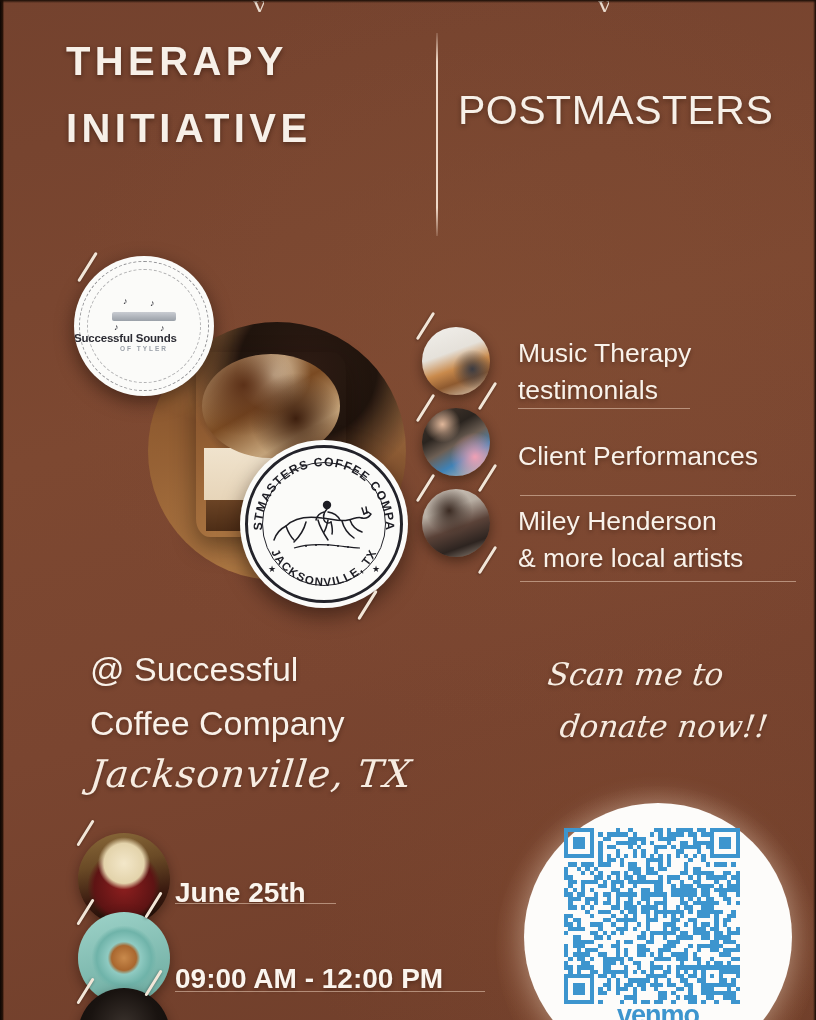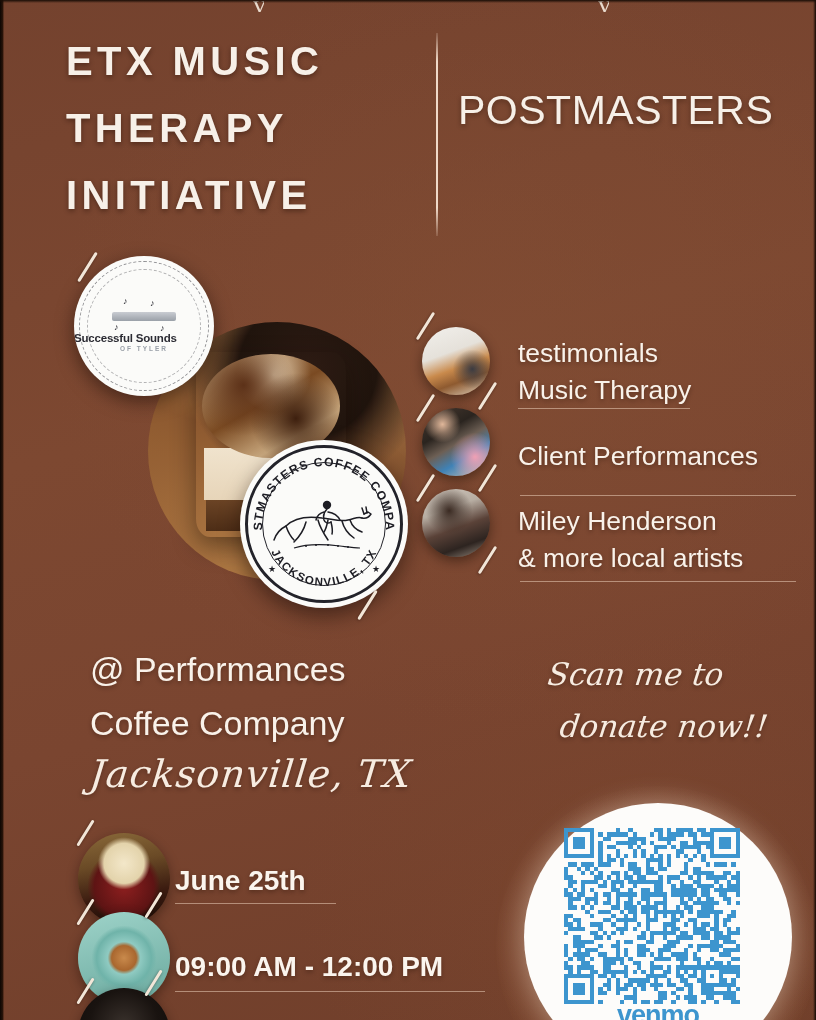--- a/index.html
+++ b/index.html
@@ -128,21 +128,21 @@
       radial-gradient(circle at 50% 33%, #f3e7c9 0%, #e3d3ab 26%, rgba(227,211,171,0) 34%),
       radial-gradient(circle at 50% 58%, #8e1f1f 0%, #5e1414 42%, rgba(94,20,20,0) 52%),
       linear-gradient(170deg,#8a6a3a 0%,#6a4a26 34%,#3b1b10 66%,#180b06 100%);}
   .cup-teal{left:78px;top:912px;background:
       radial-gradient(circle at 50% 50%, #c98a4c 0%, #a9672f 19%, rgba(169,103,47,0) 25%),
       radial-gradient(circle at 50% 50%, #e8e0d2 0%, rgba(232,224,210,0) 17%),
       radial-gradient(circle at 50% 50%, #8ec9c0 26%, #6fb3a9 42%, rgba(111,179,169,0) 50%),
       linear-gradient(165deg,#9ed3c9,#69a89d);}
   .cup-dark{left:78px;top:988px;width:92px;height:92px;background:
       radial-gradient(circle at 50% 40%, #39312c 0%, #191310 48%, #0c0907 100%);}
-  .dt{position:absolute;left:175px;}
+  .dt{position:absolute;left:175px;margin-top:12px;}
   .dt .v{font-size:28px;font-weight:bold;color:#fbf5ee;white-space:nowrap;
     text-shadow:0 2px 4px rgba(30,12,4,.35);}
 
   
   .qr-halo{position:absolute;left:496px;top:786px;width:322px;height:322px;border-radius:50%;
     background:radial-gradient(circle,rgba(183,128,92,.55) 0%,rgba(170,116,82,.3) 58%,rgba(150,98,66,0) 72%);}
   .qr-disc{position:absolute;left:524px;top:803px;width:268px;height:268px;border-radius:50%;
     background:#fdfcfa;box-shadow:0 0 28px rgba(255,250,242,.35);overflow:hidden;}
   .qr-box{position:absolute;left:564px;top:828px;width:176px;height:176px;}
   .venmo{position:absolute;left:524px;top:1000px;width:268px;text-align:center;
@@ -151,21 +151,20 @@
 </head>
 <body>
 
 <div id="poster">
 
   <div class="crumb" style="left:253px;">v</div>
   <div class="crumb" style="left:598px;">v</div>
   <div class="crumb" style="left:672px;width:7px;height:5px;opacity:.55;">-</div>
 
   <div class="hdr-left">
-    <div class="ln">ETX MUSIC</div>
     <div class="ln">THERAPY</div>
     <div class="ln">INITIATIVE</div>
   </div>
   <div class="divider-v"></div>
   <div class="hdr-right">
     <div class="ln">POSTMASTERS</div>
   </div>
 
   <div class="coffee-disc"></div>
   <div class="coffee-cup">
@@ -236,38 +235,38 @@
   <div class="ph ph3"></div>
 
   <div class="slash" style="left:424px;top:310px;width:3px;height:32px;transform:rotate(32deg);"></div>
   <div class="slash" style="left:486px;top:380px;width:3px;height:32px;transform:rotate(32deg);"></div>
   <div class="slash" style="left:424px;top:392px;width:3px;height:32px;transform:rotate(32deg);"></div>
   <div class="slash" style="left:486px;top:462px;width:3px;height:32px;transform:rotate(32deg);"></div>
   <div class="slash" style="left:424px;top:472px;width:3px;height:32px;transform:rotate(32deg);"></div>
   <div class="slash" style="left:486px;top:544px;width:3px;height:32px;transform:rotate(32deg);"></div>
 
   <div class="feat-row" style="top:335px;">
+    <div class="txt">Music Therapy</div>
     <div class="txt">testimonials</div>
-    <div class="txt">Music Therapy</div>
   </div>
   <div class="hr" style="left:518px;top:408px;width:172px;"></div>
 
   <div class="feat-row" style="top:438px;">
     <div class="txt">Client Performances</div>
   </div>
   <div class="hr" style="left:520px;top:495px;width:276px;"></div>
 
   <div class="feat-row" style="top:503px;">
     <div class="txt">Miley Henderson</div>
     <div class="txt">&amp; more local artists</div>
   </div>
   <div class="hr" style="left:520px;top:581px;width:276px;"></div>
 
   <div class="venue">
-    <div class="ln">@ Performances</div>
+    <div class="ln">@ Successful</div>
     <div class="ln">Coffee Company</div>
   </div>
   <div class="city script">Jacksonville, TX</div>
 
   <div class="scan">
     <span class="sl script">Scan me to</span>
     <span class="sl sl2 script">donate now!!</span>
   </div>
 
   <div class="cupimg cup-red"></div>

